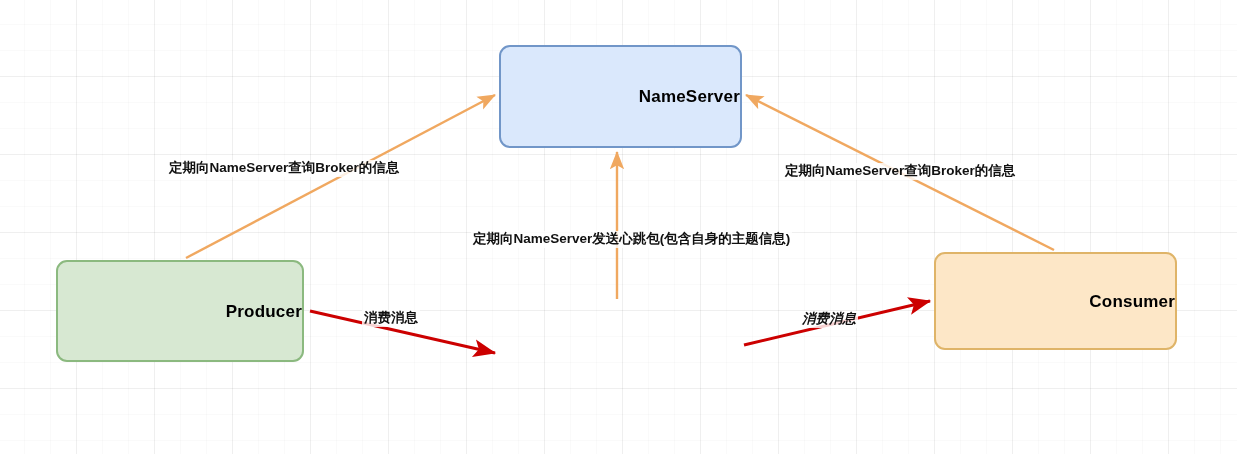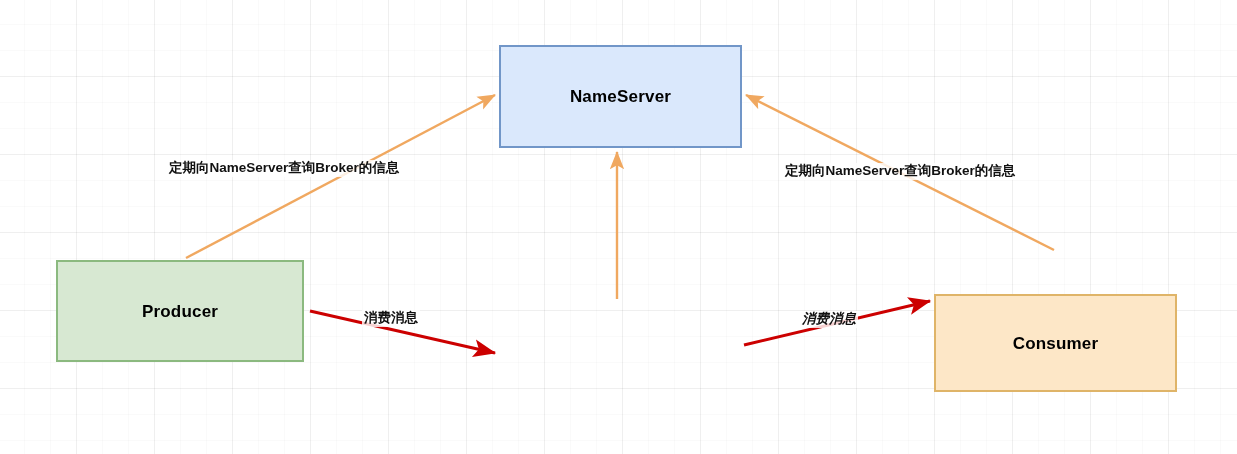--- a/index.html
+++ b/index.html
@@ -29,26 +29,26 @@
   #edge-layer {
     position: absolute;
     left: 0;
     top: 0;
     width: 1237px;
     height: 454px;
   }
   .node {
     position: absolute;
     box-sizing: border-box;
-    border-radius: 0;
+    border-radius: 11px;
     border-width: 2px;
     border-style: solid;
     display: flex;
     align-items: center;
-    justify-content: center;
+    justify-content: flex-end;
   }
   .node-label {
     font-size: 17px;
     font-weight: bold;
     color: #000000;
     letter-spacing: 0.2px;
     line-height: 1;
     text-align: center;
   }
   .edge-label {
@@ -57,21 +57,21 @@
     font-weight: bold;
     color: #111111;
     white-space: nowrap;
     line-height: 1.1;
     background: rgba(255,255,255,0.82);
     padding: 1px 2px;
   }
   #node-nameserver { left: 499px; top: 45px;  width: 243px; height: 103px; background: #dae8fc; border-color: #7196c8; }
   #node-producer   { left: 56px;  top: 260px; width: 248px; height: 102px; background: #d7e8d2; border-color: #8bb97f; }
   #node-broker     { left: 499px; top: 301px; width: 243px; height: 103px; background: #f8cfcd; border-color: #e0a3a1; }
-  #node-consumer   { left: 934px; top: 252px; width: 243px; height: 98px;  background: #fde7c7; border-color: #dfb468; margin-top: 42px; }
+  #node-consumer   { left: 934px; top: 252px; width: 243px; height: 98px;  background: #fde7c7; border-color: #dfb468; }
 
   #label-producer-ns { left: 167px; top: 160px; }
   #label-consumer-ns { left: 783px; top: 163px; }
   #label-broker-ns   { left: 471px; top: 231px; }
   #label-produce-msg { left: 362px; top: 310px; }
   #label-consume-msg { left: 800px; top: 311px; font-style: italic; }
 </style>
 </head>
 <body>
 
@@ -106,20 +106,21 @@
     <span class="node-label">Producer</span>
   </div>
 
 
   <div class="node" id="node-consumer">
     <span class="node-label">Consumer</span>
   </div>
 
   <div class="edge-label" id="label-producer-ns">定期向NameServer查询Broker的信息</div>
 
+  <div class="edge-label" id="label-broker-ns">定期向NameServer发送心跳包(包含自身的主题信息)</div>
 
   <div class="edge-label" id="label-consumer-ns">定期向NameServer查询Broker的信息</div>
 
   <div class="edge-label" id="label-produce-msg">消费消息</div>
 
   <div class="edge-label" id="label-consume-msg">消费消息</div>
 
 </div>
 
 </body></html>

